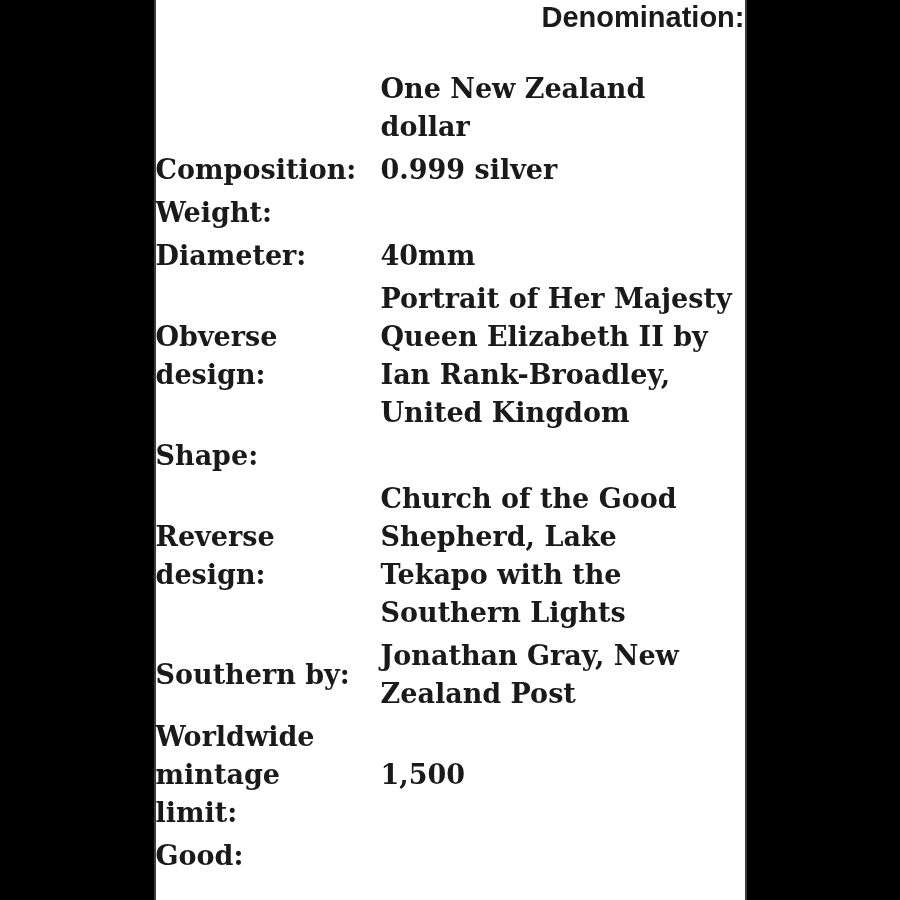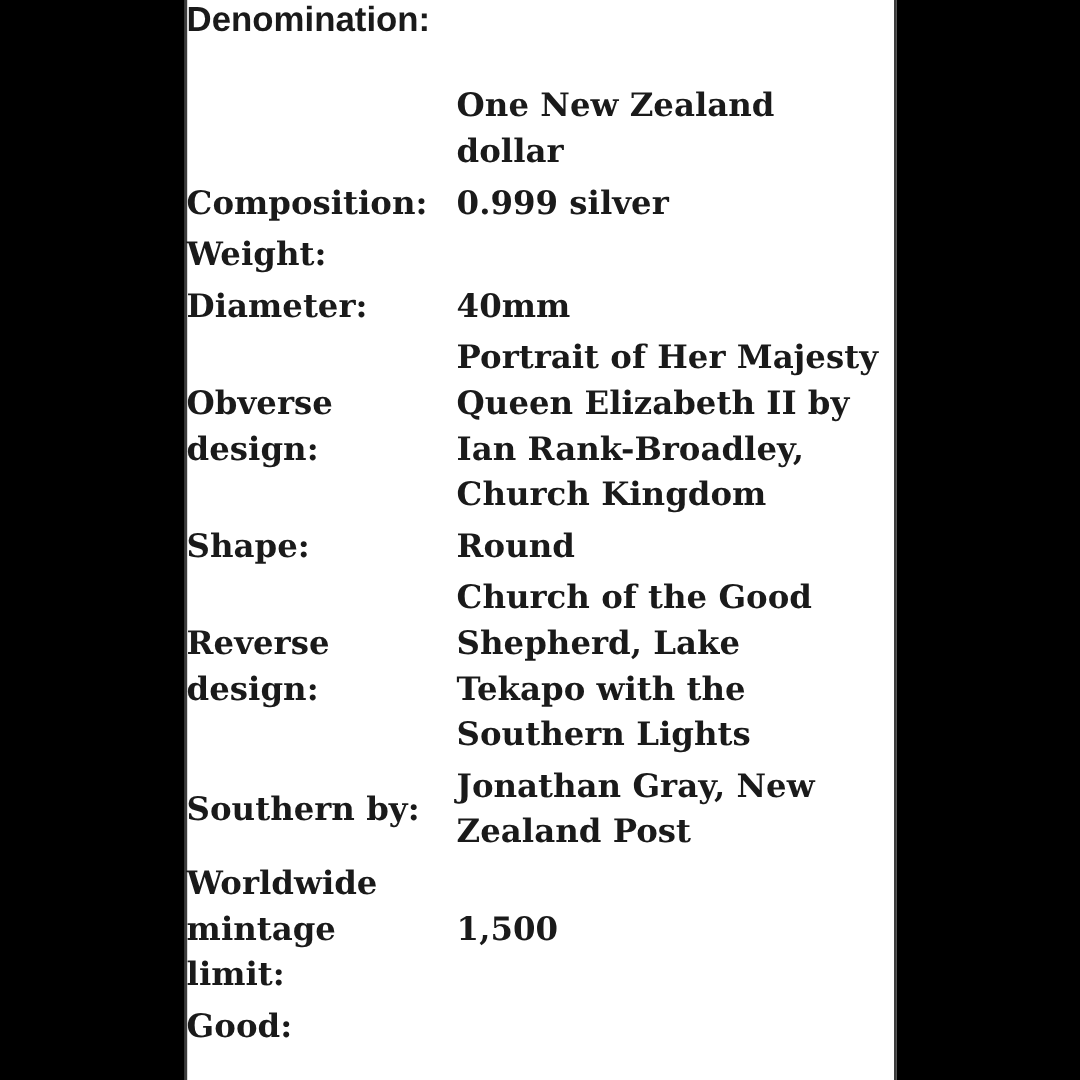--- a/index.html
+++ b/index.html
@@ -17,21 +17,21 @@
     margin: 0 auto;
     background: var(--panel, #ffffff);
     border-left: 2px solid var(--edge, #3d3d3d);
     border-right: 2px solid var(--edge, #3d3d3d);
   }
   .table-header {
     font-family: "Liberation Sans", sans-serif;
     font-weight: bold;
     font-size: 29px;
     line-height: 35px;
-    text-align: left;
+    text-align: right;
     color: var(--text, #1a1a1a);
     margin: 0 0 35px 0;
   }
   .rows {
     display: block;
   }
   .row {
     display: flex;
     align-items: center;
   }
@@ -77,25 +77,24 @@
       <div class="row">
         <div class="label">Diameter:</div>
         <div class="value">40mm</div>
       </div>
       <div class="row">
         <div class="label">Obverse
 design:</div>
         <div class="value">Portrait of Her Majesty
 Queen Elizabeth II by
 Ian Rank-Broadley,
-Church Kingdom</div>
+United Kingdom</div>
       </div>
       <div class="row">
         <div class="label">Shape:</div>
-        <div class="value">Round</div>
       </div>
       <div class="row">
         <div class="label">Reverse
 design:</div>
         <div class="value">Church of the Good
 Shepherd, Lake
 Tekapo with the
 Southern Lights</div>
       </div>
       <div class="row">

